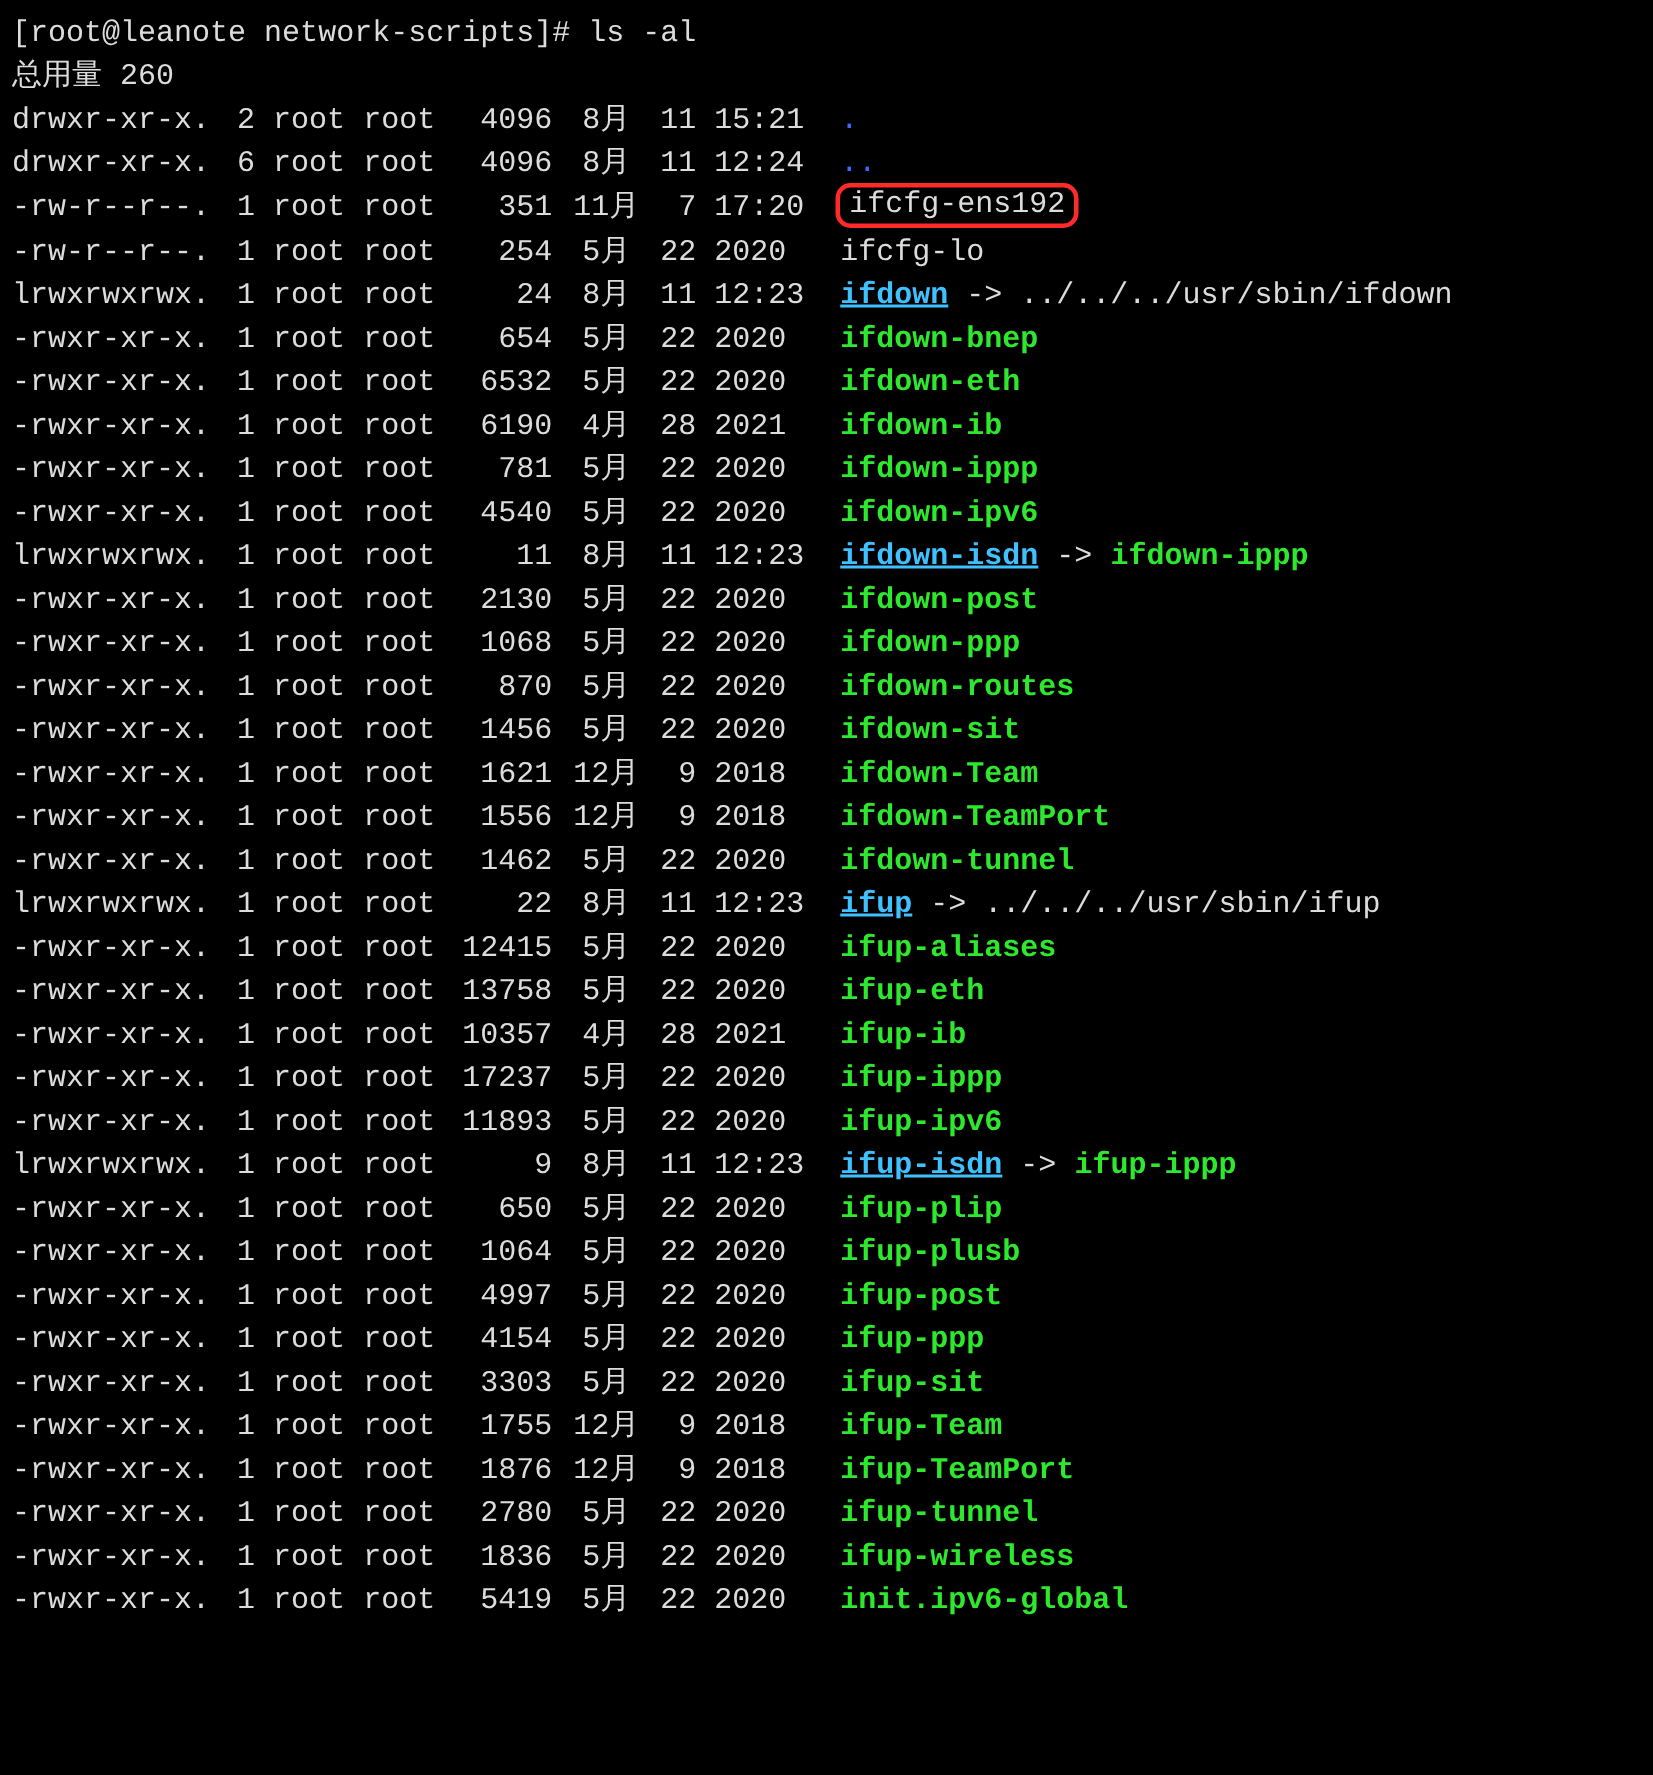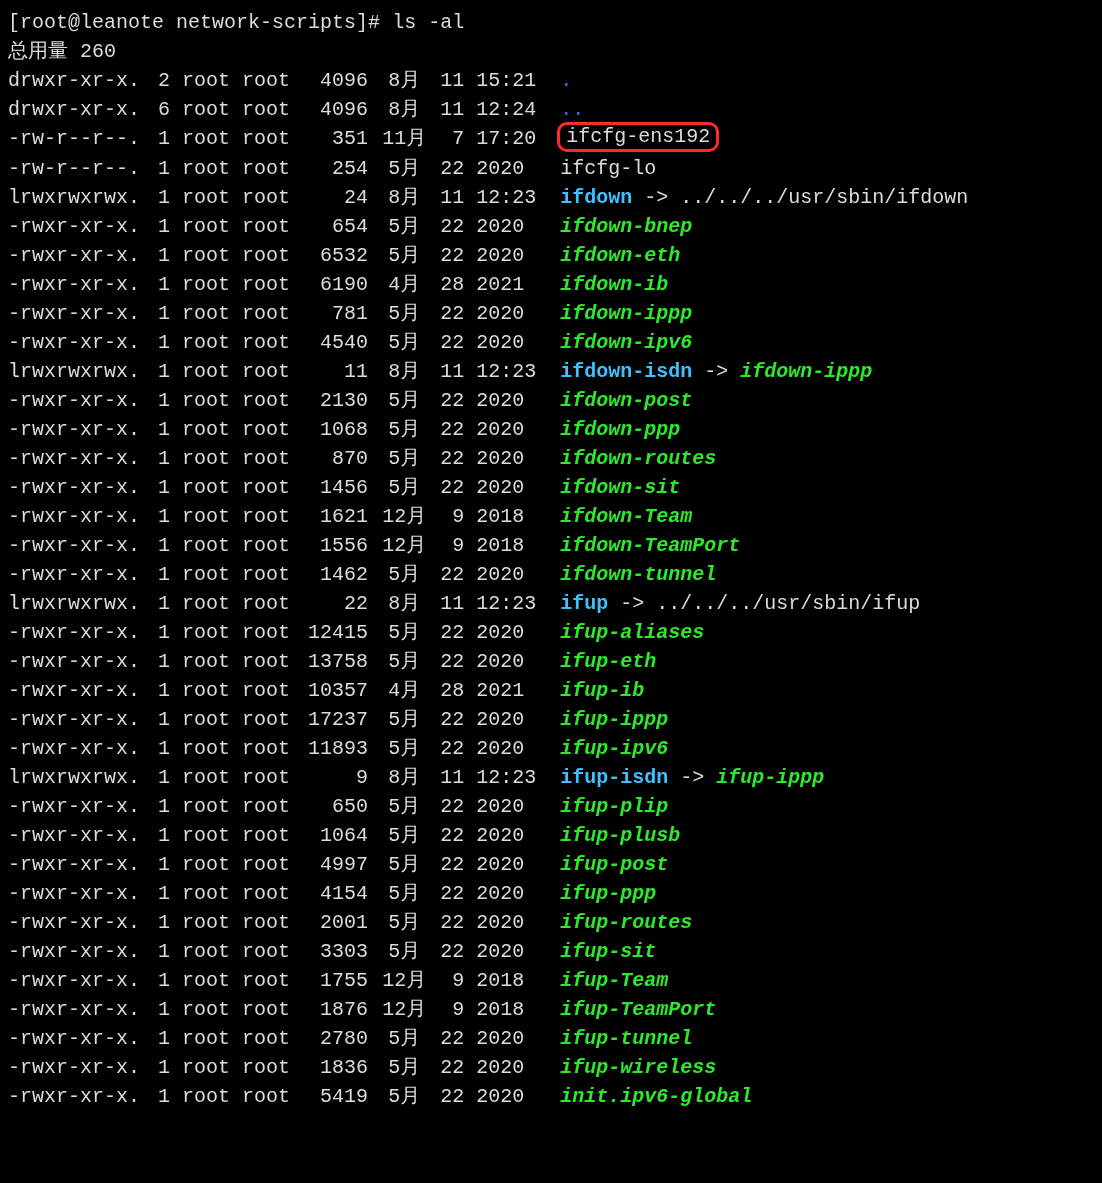--- a/index.html
+++ b/index.html
@@ -9,22 +9,22 @@
     color: #ffffff;
     font-family: "Courier New", Consolas, monospace;
     font-size: 20px;
     line-height: 1.45;
     white-space: nowrap;
     width: 1102px;
     box-sizing: border-box;
   }
   .row { display: block; }
   .gray { color: #dcdcdc; }
-  .green { color: #2ee82e; font-weight: bold; font-style: italic;}
-  .cyan { color: #3fc1ff; font-weight: bold;}
+  .green { color: #2ee82e; font-weight: bold;}
+  .cyan { color: #3fc1ff; font-weight: bold; text-decoration: underline;}
   .blue { color: #3a6aff; }
   .perm, .links, .owner, .group, .size, .month, .day, .time, .name, .arrow, .target, .plain {
     display: inline;
   }
   .size { display: inline-block; text-align: right; width: 5.5ch; }
   .links { display: inline-block; width: 1.5ch; text-align: right; }
   .month { display: inline-block; width: 4ch; text-align: center; }
   .day { display: inline-block; width: 3ch; text-align: right; }
   .time { display: inline-block; width: 6ch; text-align: left; }
   .highlight-box {
@@ -73,20 +73,19 @@
     <div class="row"><span class="perm gray">-rwxr-xr-x.</span> <span class="links gray">1</span> <span class="owner gray">root</span> <span class="group gray">root</span> <span class="size gray">12415</span> <span class="month gray">5月</span><span class="day gray">22</span> <span class="time gray">2020</span> <span class="name green">ifup-aliases</span></div>
     <div class="row"><span class="perm gray">-rwxr-xr-x.</span> <span class="links gray">1</span> <span class="owner gray">root</span> <span class="group gray">root</span> <span class="size gray">13758</span> <span class="month gray">5月</span><span class="day gray">22</span> <span class="time gray">2020</span> <span class="name green">ifup-eth</span></div>
     <div class="row"><span class="perm gray">-rwxr-xr-x.</span> <span class="links gray">1</span> <span class="owner gray">root</span> <span class="group gray">root</span> <span class="size gray">10357</span> <span class="month gray">4月</span><span class="day gray">28</span> <span class="time gray">2021</span> <span class="name green">ifup-ib</span></div>
     <div class="row"><span class="perm gray">-rwxr-xr-x.</span> <span class="links gray">1</span> <span class="owner gray">root</span> <span class="group gray">root</span> <span class="size gray">17237</span> <span class="month gray">5月</span><span class="day gray">22</span> <span class="time gray">2020</span> <span class="name green">ifup-ippp</span></div>
     <div class="row"><span class="perm gray">-rwxr-xr-x.</span> <span class="links gray">1</span> <span class="owner gray">root</span> <span class="group gray">root</span> <span class="size gray">11893</span> <span class="month gray">5月</span><span class="day gray">22</span> <span class="time gray">2020</span> <span class="name green">ifup-ipv6</span></div>
     <div class="row"><span class="perm gray">lrwxrwxrwx.</span> <span class="links gray">1</span> <span class="owner gray">root</span> <span class="group gray">root</span> <span class="size gray">9</span> <span class="month gray">8月</span><span class="day gray">11</span> <span class="time gray">12:23</span> <span class="name cyan">ifup-isdn</span> <span class="arrow gray">-&gt;</span> <span class="target green">ifup-ippp</span></div>
     <div class="row"><span class="perm gray">-rwxr-xr-x.</span> <span class="links gray">1</span> <span class="owner gray">root</span> <span class="group gray">root</span> <span class="size gray">650</span> <span class="month gray">5月</span><span class="day gray">22</span> <span class="time gray">2020</span> <span class="name green">ifup-plip</span></div>
     <div class="row"><span class="perm gray">-rwxr-xr-x.</span> <span class="links gray">1</span> <span class="owner gray">root</span> <span class="group gray">root</span> <span class="size gray">1064</span> <span class="month gray">5月</span><span class="day gray">22</span> <span class="time gray">2020</span> <span class="name green">ifup-plusb</span></div>
     <div class="row"><span class="perm gray">-rwxr-xr-x.</span> <span class="links gray">1</span> <span class="owner gray">root</span> <span class="group gray">root</span> <span class="size gray">4997</span> <span class="month gray">5月</span><span class="day gray">22</span> <span class="time gray">2020</span> <span class="name green">ifup-post</span></div>
     <div class="row"><span class="perm gray">-rwxr-xr-x.</span> <span class="links gray">1</span> <span class="owner gray">root</span> <span class="group gray">root</span> <span class="size gray">4154</span> <span class="month gray">5月</span><span class="day gray">22</span> <span class="time gray">2020</span> <span class="name green">ifup-ppp</span></div>
-    <div class="row"><span class="perm gray">-rwxr-xr-x.</span> <span class="links gray">1</span> <span class="owner gray">root</span> <span class="group gray">root</span> <span class="size gray">2001</span> <span class="month gray">5月</span><span class="day gray">22</span> <span class="time gray">2020</span> <span class="name green">ifup-routes</span></div>
     <div class="row"><span class="perm gray">-rwxr-xr-x.</span> <span class="links gray">1</span> <span class="owner gray">root</span> <span class="group gray">root</span> <span class="size gray">3303</span> <span class="month gray">5月</span><span class="day gray">22</span> <span class="time gray">2020</span> <span class="name green">ifup-sit</span></div>
     <div class="row"><span class="perm gray">-rwxr-xr-x.</span> <span class="links gray">1</span> <span class="owner gray">root</span> <span class="group gray">root</span> <span class="size gray">1755</span> <span class="month gray">12月</span><span class="day gray">9</span> <span class="time gray">2018</span> <span class="name green">ifup-Team</span></div>
     <div class="row"><span class="perm gray">-rwxr-xr-x.</span> <span class="links gray">1</span> <span class="owner gray">root</span> <span class="group gray">root</span> <span class="size gray">1876</span> <span class="month gray">12月</span><span class="day gray">9</span> <span class="time gray">2018</span> <span class="name green">ifup-TeamPort</span></div>
     <div class="row"><span class="perm gray">-rwxr-xr-x.</span> <span class="links gray">1</span> <span class="owner gray">root</span> <span class="group gray">root</span> <span class="size gray">2780</span> <span class="month gray">5月</span><span class="day gray">22</span> <span class="time gray">2020</span> <span class="name green">ifup-tunnel</span></div>
     <div class="row"><span class="perm gray">-rwxr-xr-x.</span> <span class="links gray">1</span> <span class="owner gray">root</span> <span class="group gray">root</span> <span class="size gray">1836</span> <span class="month gray">5月</span><span class="day gray">22</span> <span class="time gray">2020</span> <span class="name green">ifup-wireless</span></div>
     <div class="row"><span class="perm gray">-rwxr-xr-x.</span> <span class="links gray">1</span> <span class="owner gray">root</span> <span class="group gray">root</span> <span class="size gray">5419</span> <span class="month gray">5月</span><span class="day gray">22</span> <span class="time gray">2020</span> <span class="name green">init.ipv6-global</span></div>
   </div>
 
 </body></html>

